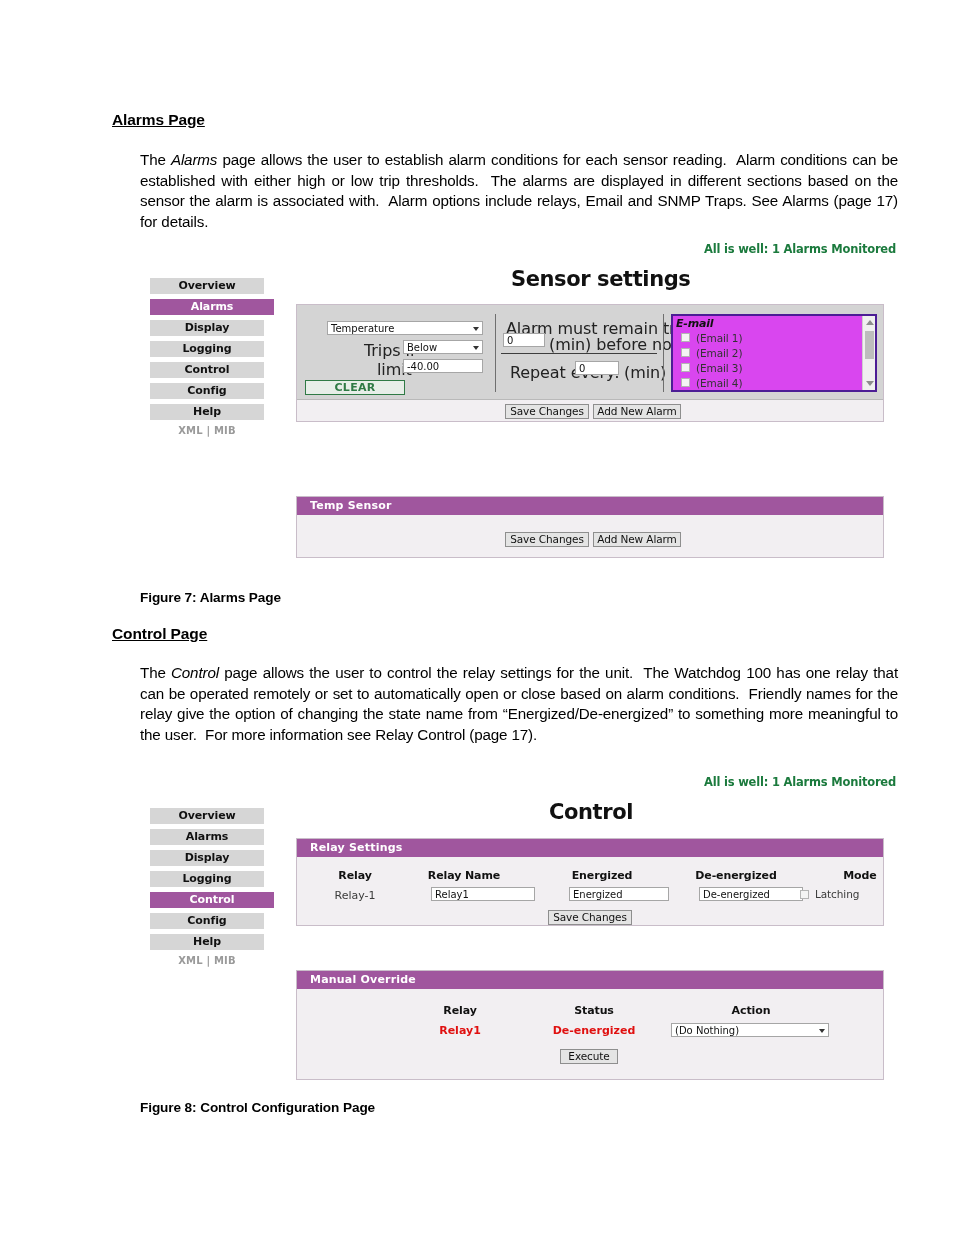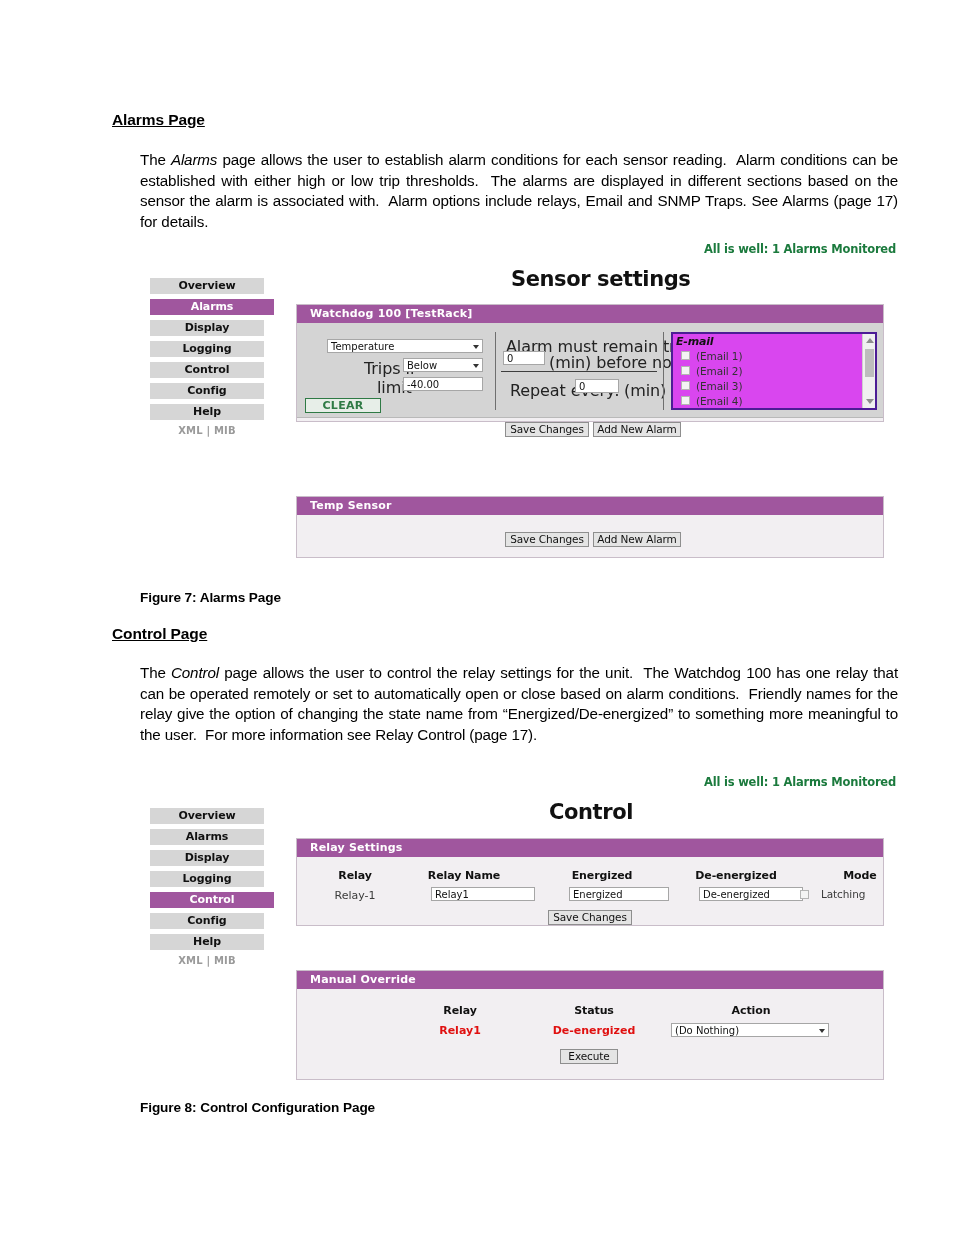--- a/index.html
+++ b/index.html
@@ -307,21 +307,20 @@
     font-size: 11px;
     font-weight: bold;
     color: #e01010;
     text-align: center;
     white-space: nowrap;
   }
   .latch-wrap {
     position: absolute;
     display: flex;
     align-items: center;
-    gap: 6px;
   }
   .latch-label {
     font-size: 10.5px;
     color: #3b3b3b;
     letter-spacing: -0.1px;
   }
 </style>
 </head>
 <body>
 
@@ -343,41 +342,40 @@
       <div class="nav-item">Display</div>
       <div class="nav-item">Logging</div>
       <div class="nav-item">Control</div>
       <div class="nav-item">Config</div>
       <div class="nav-item">Help</div>
       <div class="nav-foot">XML | MIB</div>
     </div>
 
     <div class="panel" style="left:156px; top:62px; width:588px; height:118px;">
 
-      <div class="panel-head">Watchdog 100 [TestRack]</div>
 
       <div class="panel-body" style="height:99px;">
 
         <div class="alarm-row">
 
           <div class="select" style="left:30px; top:16px; width:156px;">
             <span>Temperature</span>
             <span class="caret"></span>
           </div>
 
           <div class="fld-label" style="left:67px; top:36px;">Trips if</div>
           <div class="select" style="left:106px; top:35px; width:80px;">
             <span>Below</span>
             <span class="caret"></span>
           </div>
 
           <div class="fld-label" style="left:80px; top:55px;">limit</div>
           <div class="textbox" style="left:106px; top:54px; width:80px;">-40.00</div>
 
-          <div class="clear-btn" style="left:8px; top:75px; width:76px; height:15px; line-height:14px;">CLEAR</div>
+          <div class="clear-btn" style="left:8px; top:75px; width:100px; height:15px; line-height:14px;">CLEAR</div>
 
           <div class="vdiv" style="left:198px; top:9px; height:78px;"></div>
 
           <div class="fld-label" style="left:209px; top:14px;">Alarm must remain tripped for</div>
           <div class="textbox" style="left:206px; top:28px; width:42px;">0</div>
           <div class="fld-label" style="left:252px; top:30px;">(min) before notification</div>
 
           <div class="hdiv" style="left:204px; top:48px; width:156px;"></div>
 
           <div class="fld-label" style="left:213px; top:58px;">Repeat every:</div>

